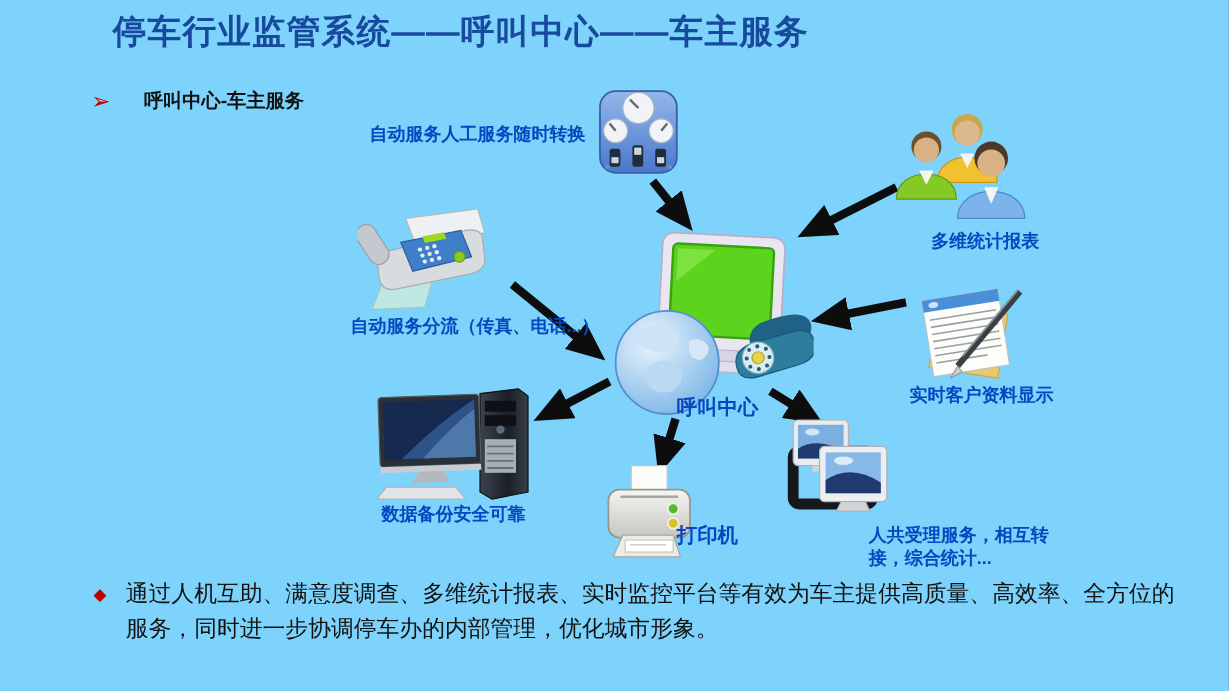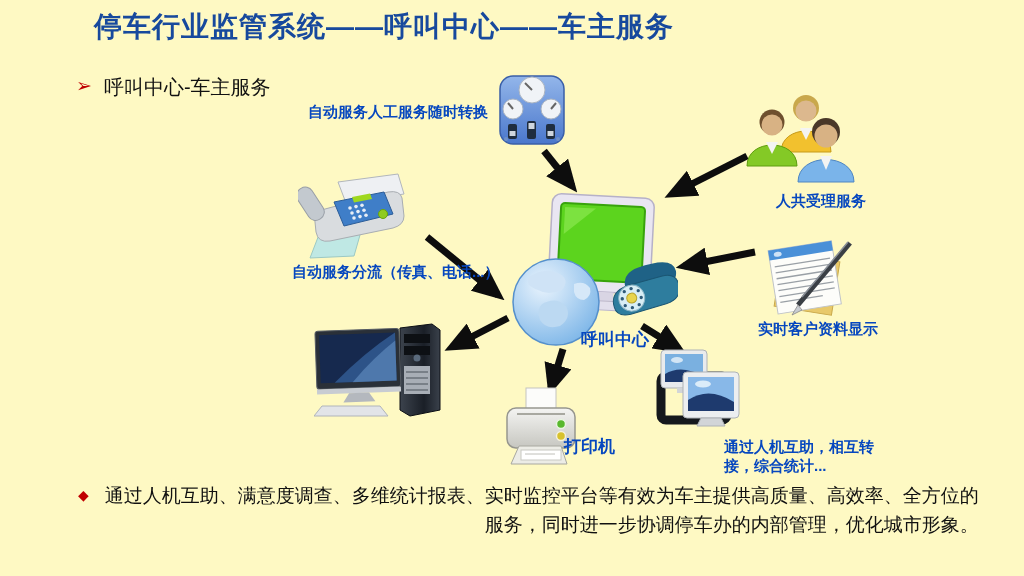--- a/index.html
+++ b/index.html
@@ -1,27 +1,27 @@
 <!DOCTYPE html>
 <html><head>
 <meta charset="utf-8">
 <style>
   html,body{margin:0;padding:0;background:#888;}
-  .slide{position:relative;width:1024px;height:576px;background:#fef9c3;overflow:hidden;
+  .slide{position:relative;width:1024px;height:576px;background:#7dd3fc;overflow:hidden;
          font-family:"Liberation Sans","DejaVu Sans",sans-serif;}
   .title{position:absolute;left:94px;top:8px;font-size:28px;font-weight:bold;
          color:#17499d;letter-spacing:1px;white-space:nowrap;}
   .section{position:absolute;left:76px;top:74px;display:flex;align-items:flex-start;}
   .section .glyph{color:#c00000;font-size:19px;line-height:24px;}
-  .section .txt{margin-left:12px;font-size:20px;font-weight:normal;color:#111;}
+  .section .txt{margin-left:28px;font-size:16px;font-weight:bold;color:#111;}
   .lbl{position:absolute;font-weight:bold;color:#0647bf;font-size:15px;white-space:nowrap;}
   .lbl.wrap{white-space:normal;line-height:1.25;}
   .footer{position:absolute;left:78px;top:481px;display:flex;align-items:flex-start;}
   .footer .glyph{color:#c00000;font-size:14px;line-height:29px;}
-  .footer .txt{margin-left:16px;width:874px;font-size:19px;line-height:29px;color:#111;text-align:right;}
+  .footer .txt{margin-left:16px;width:874px;font-size:19px;line-height:29px;color:#111;}
   .icon{position:absolute;}
   svg{display:block;}
   .arrows{position:absolute;left:0;top:0;}
 </style>
 </head>
 <body>
 
 <div class="slide">
 
   <div class="title">停车行业监管系统——呼叫中心——车主服务</div>
@@ -92,21 +92,21 @@
         <path d="M-6,8 L0,20 L6,8 Z" fill="#f4f4f2"></path>
       </g>
       <g transform="translate(82,58)">
         <circle cx="0" cy="-14" r="14" fill="#4a3828"></circle>
         <circle cx="0" cy="-10" r="11.5" fill="#d8b284"></circle>
         <path d="M-28,36 C-28,6 28,6 28,36 Z" fill="#7ab4ea" stroke="#4f86c2" stroke-width="1"></path>
         <path d="M-6,10 L0,24 L6,10 Z" fill="#f4f4f2"></path>
       </g>
     </svg>
   </div>
-  <div class="lbl" style="left:776px;top:192px;">人共受理服务</div>
+  <div class="lbl" style="left:776px;top:192px;">多维统计报表</div>
 
   <div class="icon" style="left:298px;top:170px;">
     <svg width="126" height="92" viewBox="0 0 126 92">
       <polygon points="22,62 64,58 56,86 12,88" fill="#bfe8e4" stroke="#9cc9c4" stroke-width="1"></polygon>
       <path d="M40,12 L100,4 L106,24 L48,33 Z" fill="#eef0f3" stroke="#b2b7bc" stroke-width="1"></path>
       <path d="M16,42 L90,22 Q102,20 104,28 L106,46 Q106,55 95,58 L32,71 Q20,73 18,62 Z" fill="#d9dcdf" stroke="#a8adb2" stroke-width="1"></path>
       <path d="M36,32 L86,22 L95,44 L46,56 Z" fill="#3f7ec8" stroke="#2c5d98" stroke-width="1"></path>
       <path d="M54,27 L72,23.5 L74,29 L56,32.5 Z" fill="#9fd81f"></path>
       <g fill="#e8eef6">
         <circle cx="52" cy="38" r="1.8"></circle>
@@ -157,21 +157,21 @@
           <circle cx="33" cy="33" r="1.7"></circle>
             <circle cx="26" cy="35.5" r="1.7"></circle>
             <circle cx="19" cy="33" r="1.7"></circle>
           <circle cx="16.5" cy="26" r="1.7"></circle>
             <circle cx="19" cy="19" r="1.7"></circle>
         </g>
         <circle cx="26" cy="26" r="5" fill="#e8d44c" stroke="#b8a42c"></circle>
       </g>
     </svg>
   </div>
-  <div class="lbl" style="left:581px;top:328px;font-size:17px;">呼叫中心</div>
+  <div class="lbl" style="left:564px;top:328px;font-size:17px;">呼叫中心</div>
 
   <div class="icon" style="left:762px;top:237px;">
     <svg width="98" height="85" viewBox="0 0 98 85">
       <rect x="16" y="20" width="58" height="54" transform="rotate(9 45 47)" fill="#e8c96a" stroke="#c8a84a" stroke-width="1"></rect>
       <g transform="rotate(-9 45 42)">
         <rect x="11" y="8" width="64" height="64" fill="#fdfdfa" stroke="#bfc3c7" stroke-width="1"></rect>
         <rect x="11" y="8" width="64" height="10" fill="#4a90d8"></rect>
         <ellipse cx="20" cy="13" rx="4" ry="2.5" fill="#cfe2f6"></ellipse>
         <g stroke="#9aa0a6" stroke-width="1.3">
           <line x1="15" y1="25" x2="71" y2="25"></line>
@@ -216,20 +216,21 @@
         <rect x="2" y="8" width="84" height="58" rx="3" fill="#2a3038" stroke="#565c64"></rect>
         <rect x="6" y="12" width="76" height="48" fill="#16294e"></rect>
         <path d="M82,12 Q52,30 20,60 L82,60 Z" fill="#3a6aa8" opacity="0.65"></path>
         <path d="M82,20 Q60,36 38,60 L82,60 Z" fill="#6f9dd0" opacity="0.5"></path>
         <rect x="2" y="66" width="84" height="5" fill="#c8ccd2"></rect>
         <polygon points="34,71 54,71 60,80 28,80" fill="#b4b8be"></polygon>
       </g>
       <polygon points="8,84 66,84 74,94 0,94" fill="#e2e4e8" stroke="#b0b4ba"></polygon>
     </svg>
   </div>
+  <div class="lbl" style="left:318px;top:419px;">数据备份安全可靠</div>
 
   <div class="icon" style="left:503px;top:386px;">
     <svg width="78" height="82" viewBox="0 0 78 82">
       <defs>
         <linearGradient id="gpr" x1="0" y1="0" x2="0" y2="1">
           <stop offset="0" stop-color="#f4f4f2"></stop>
             <stop offset="1" stop-color="#c6c6c0"></stop>
         </linearGradient>
       </defs>
       <rect x="23" y="2" width="30" height="26" fill="#fcfcfa" stroke="#c4c4c0"></rect>
@@ -256,20 +257,20 @@
       </g>
       <g>
         <rect x="32" y="26" width="56" height="46" rx="4" fill="#eceeF0" stroke="#aeb2b6"></rect>
         <rect x="37" y="31" width="46" height="34" fill="#88b8e8"></rect>
         <path d="M37,54 Q58,40 83,56 L83,65 L37,65 Z" fill="#1e3a6e"></path>
         <ellipse cx="52" cy="38" rx="8" ry="3.5" fill="#eaf4fc" opacity="0.85"></ellipse>
         <polygon points="50,72 70,72 74,80 46,80" fill="#d2d5d8" stroke="#aeb2b6"></polygon>
       </g>
     </svg>
   </div>
-  <div class="lbl wrap" style="left:724px;top:438px;width:158px;">通过人机互助，相互转接，综合统计...</div>
+  <div class="lbl wrap" style="left:724px;top:438px;width:158px;">人共受理服务，相互转接，综合统计...</div>
 
   <div class="footer">
     <span class="glyph">◆</span>
     <span class="txt">通过人机互助、满意度调查、多维统计报表、实时监控平台等有效为车主提供高质量、高效率、全方位的服务，同时进一步协调停车办的内部管理，优化城市形象。</span>
   </div>
 
 </div>
 
 </body></html>

